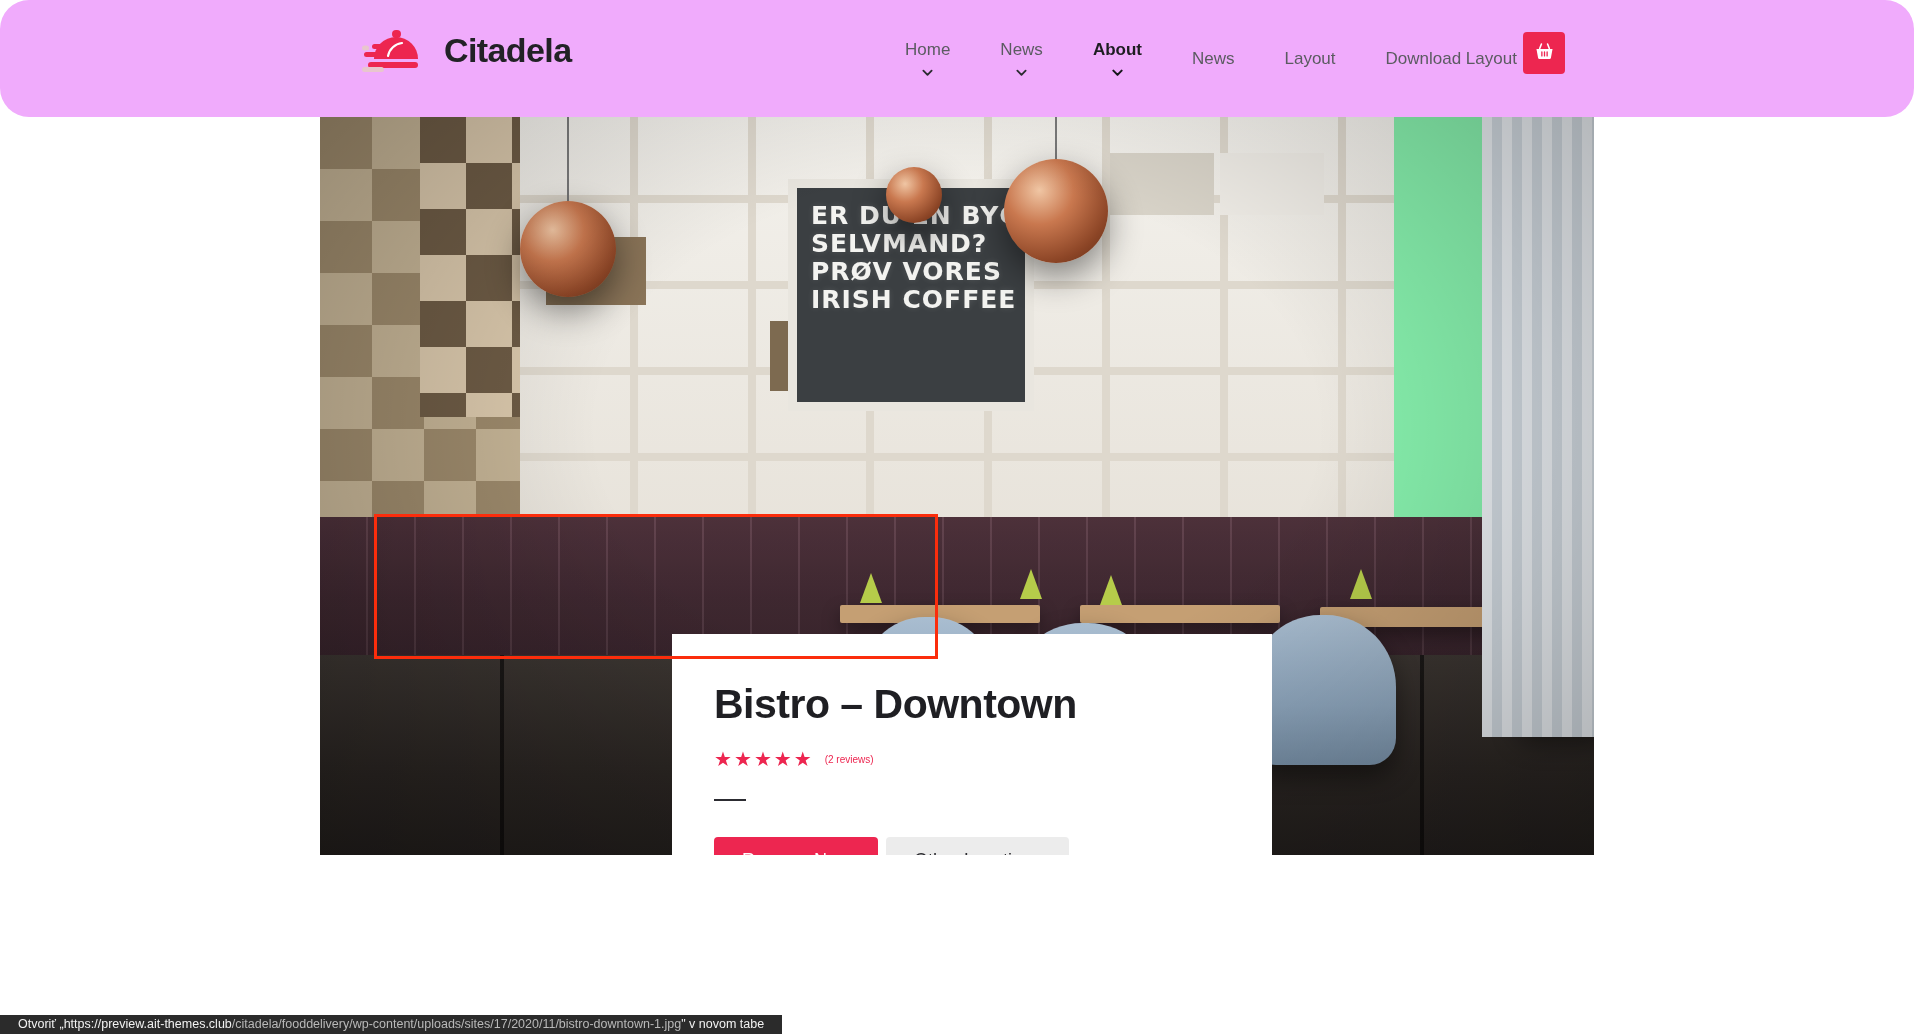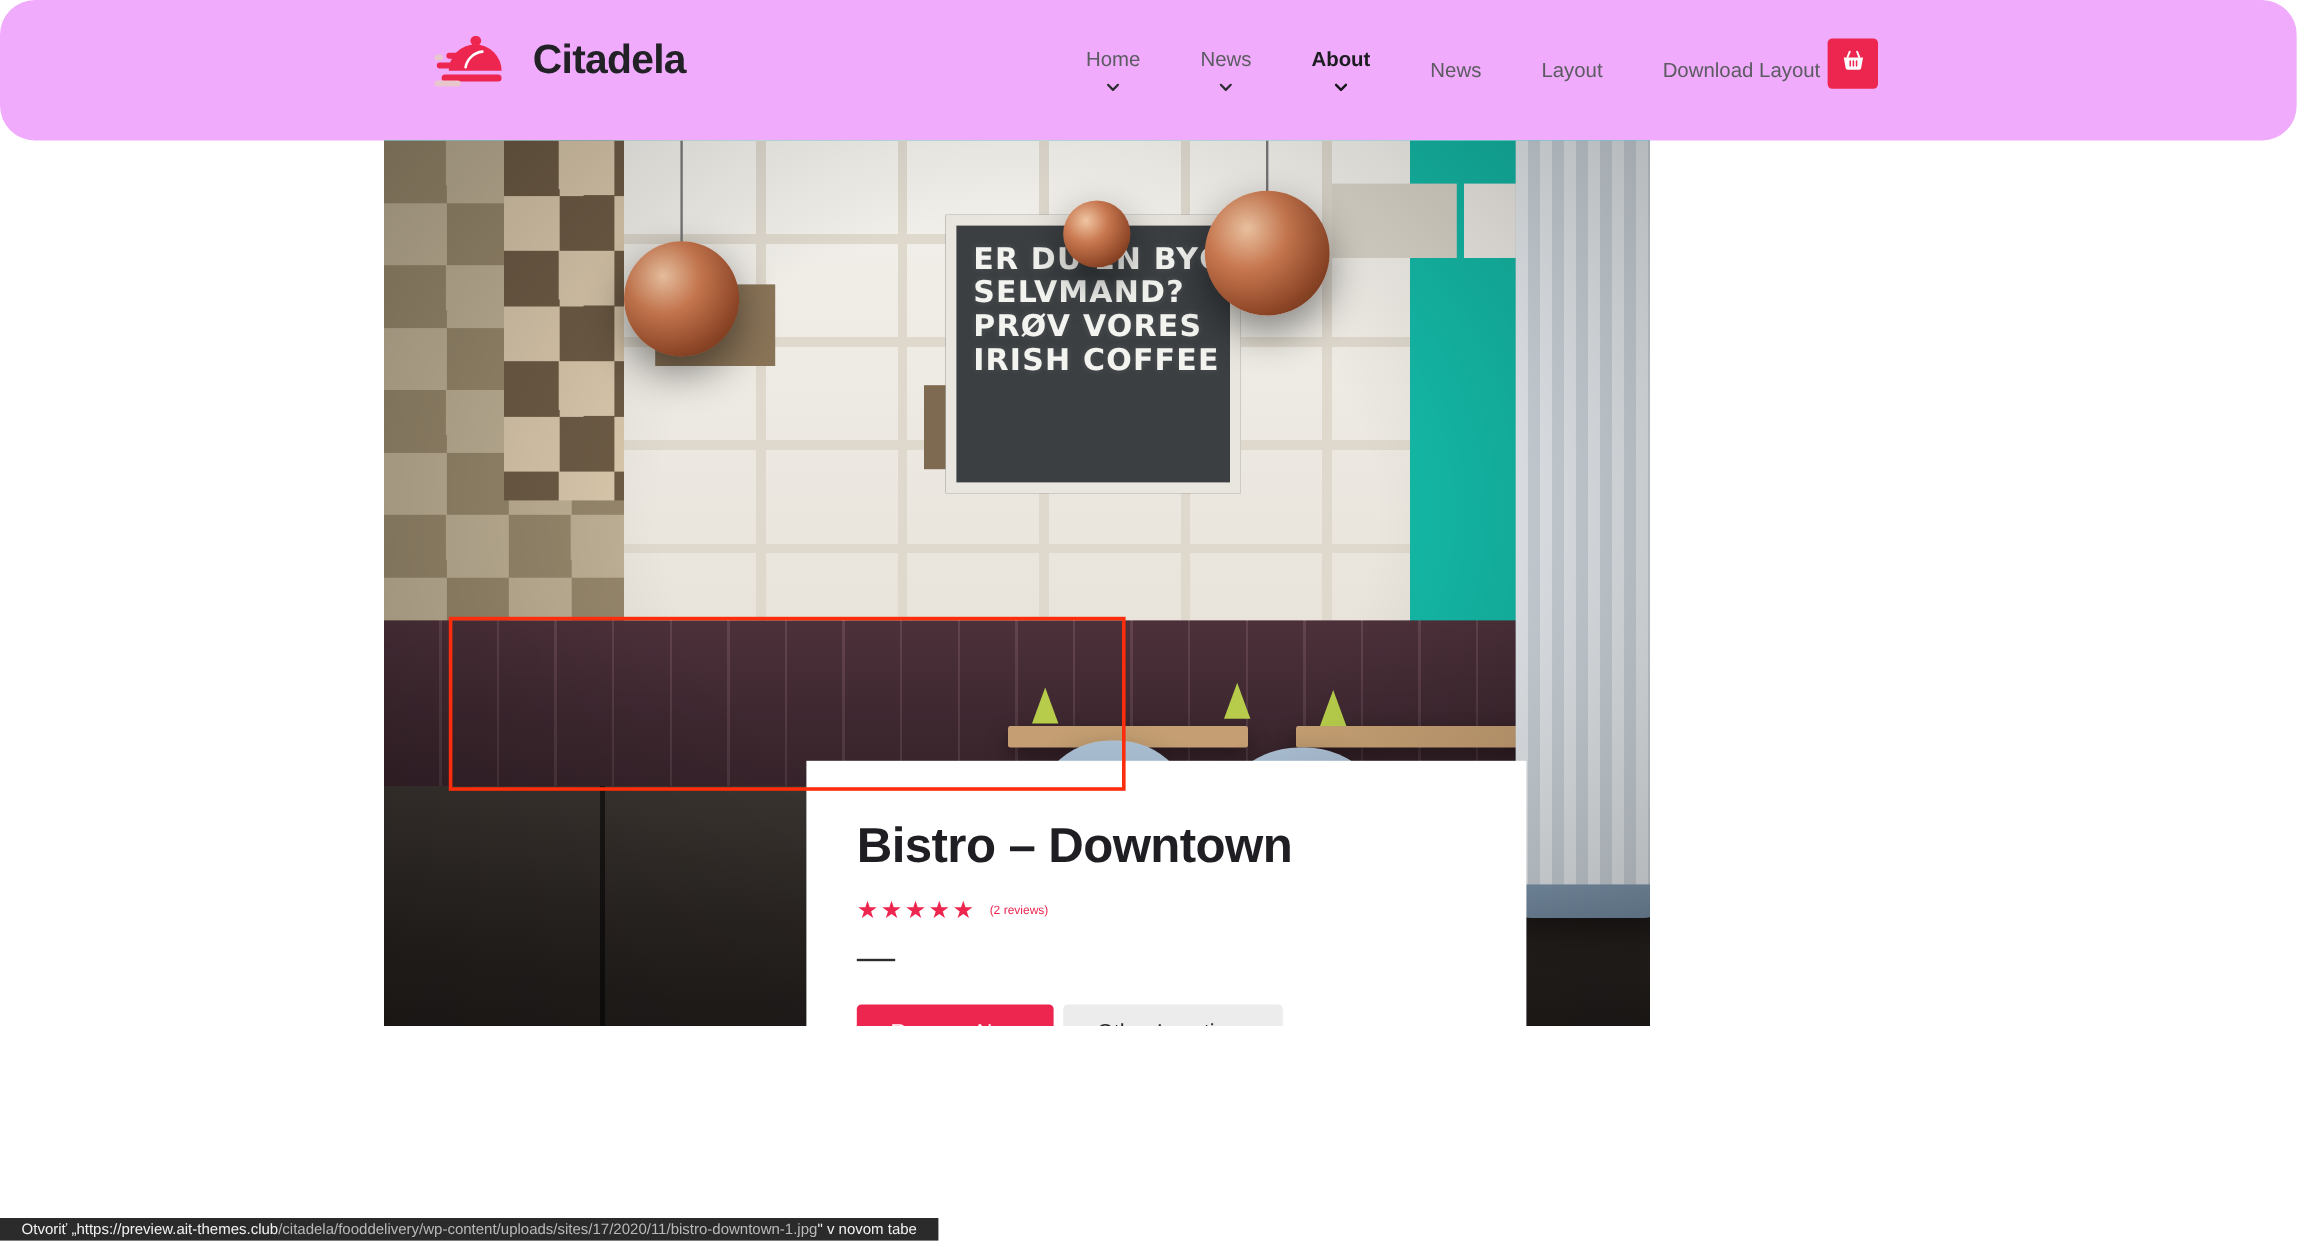--- a/index.html
+++ b/index.html
@@ -46,23 +46,23 @@
     position: absolute; left: 1523px; top: 32px;
     width: 42px; height: 42px; border-radius: 4px;
     background: #ed2650;
     display: flex; align-items: center; justify-content: center;
     cursor: pointer;
   }
 
   
   .hero {
     position: absolute; left: 320px; top: 117px;
-    width: 1055px; height: 738px;
+    width: 1274px; height: 738px;
     overflow: hidden;
-    background: #14b8a6;
+    background: #86efac;
   }
   .hero-photo { position:absolute; inset:0; }
   .ph-wall2 { position:absolute; left:0; top:0; width:200px; height:560px;
     background: repeating-conic-gradient(#c7b094 0% 25%, #9d8468 0% 50%) 0 0/104px 104px; opacity:.95;}
   .ph-checker { position:absolute; left:100px; top:0; width:180px; height:300px;
     background: repeating-conic-gradient(#d9c7ab 0% 25%, #6d5b45 0% 50%) 0 0/92px 92px;}
   .ph-shelfbg { position:absolute; left:200px; top:0; right:200px; height:480px;
     background:#efece6;}
   .ph-shelfgrid { position:absolute; left:200px; top:0; right:200px; height:480px;
     background:

